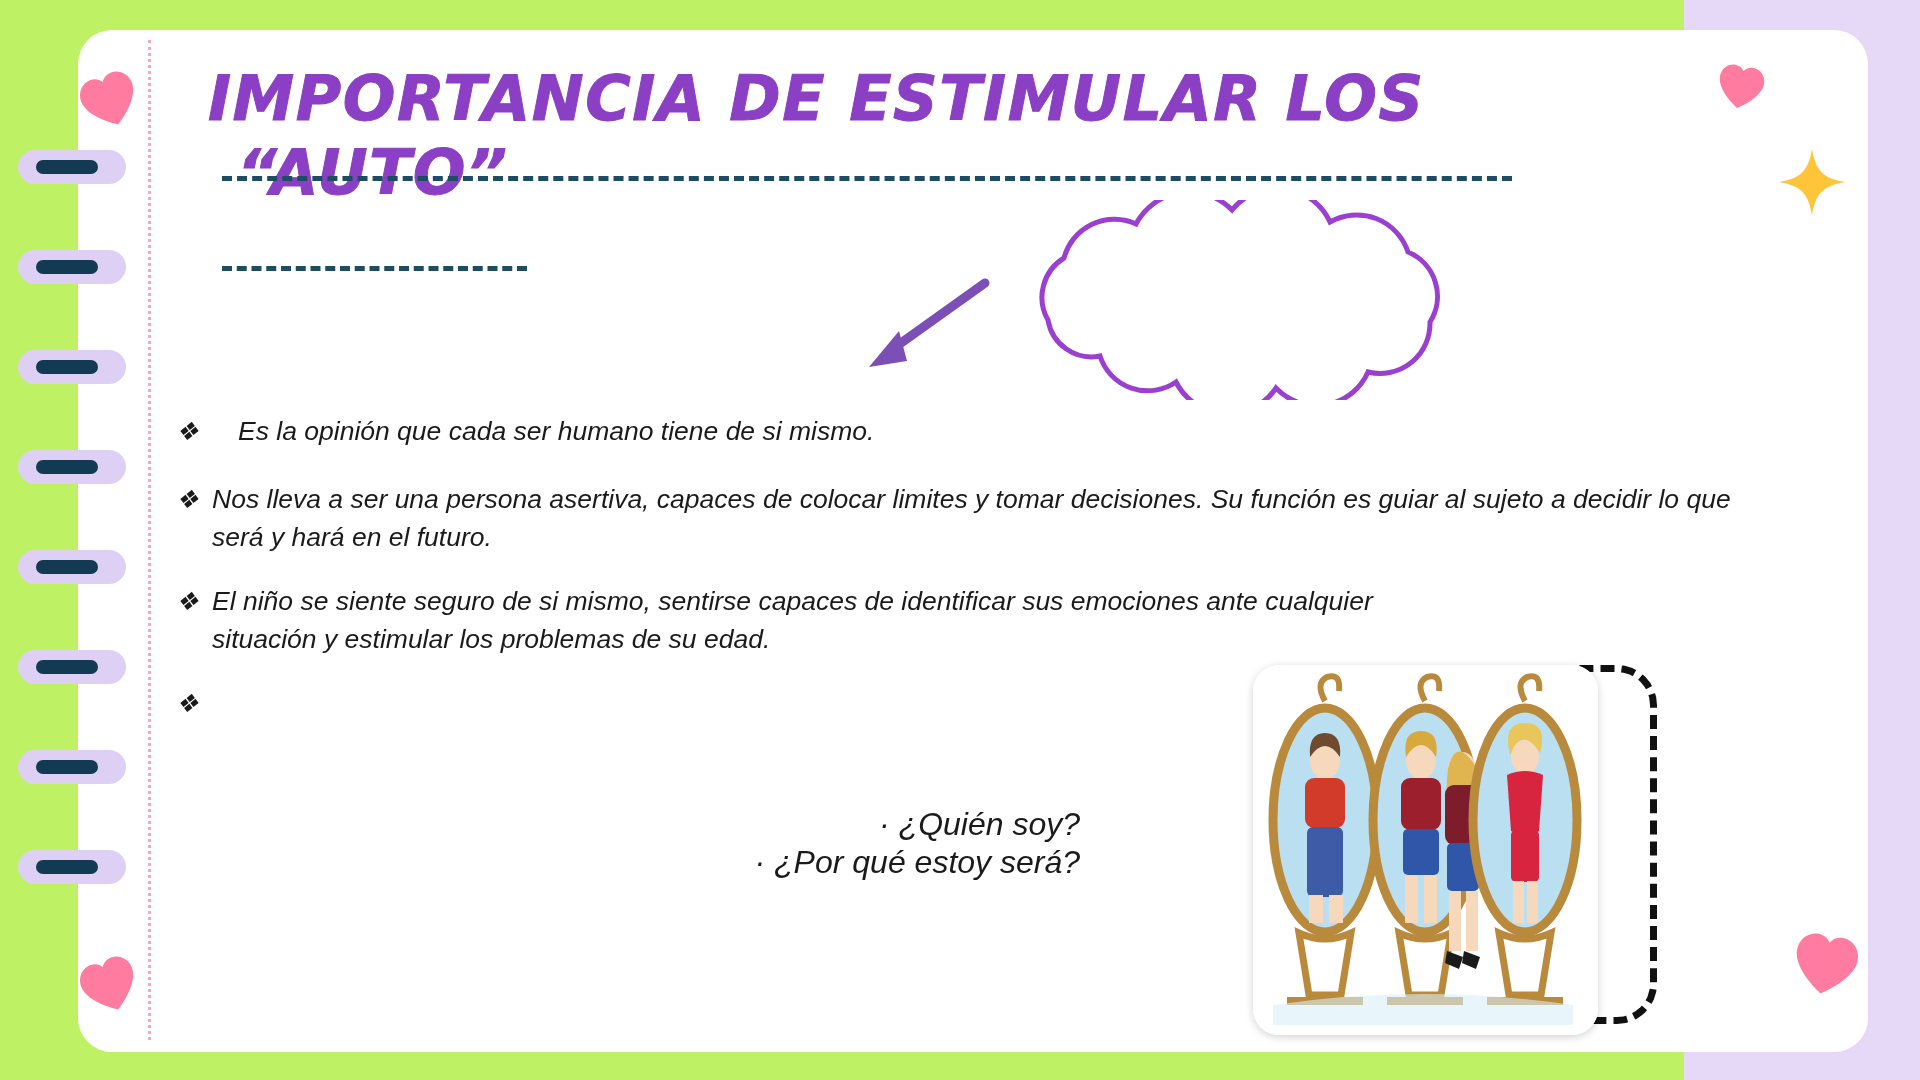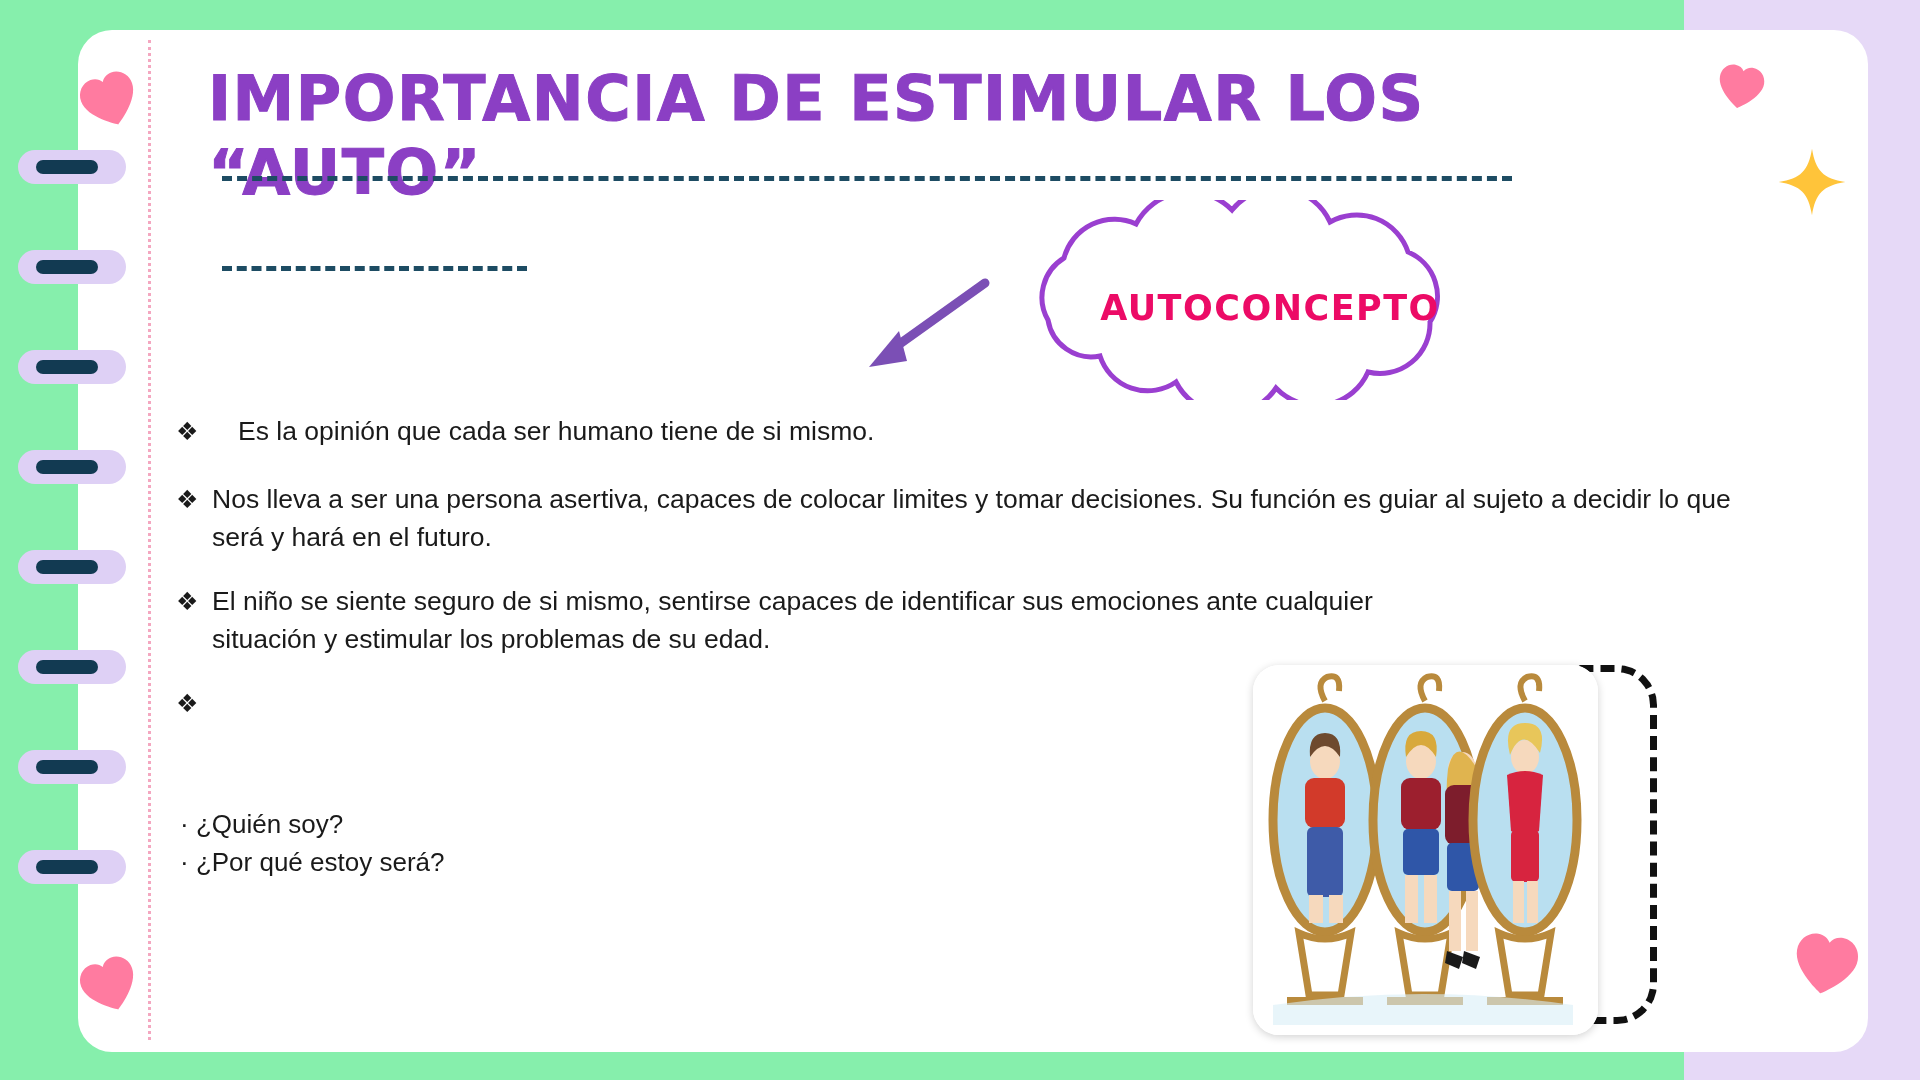--- a/index.html
+++ b/index.html
@@ -9,21 +9,22 @@
     height: 1080px;
     overflow: hidden;
     background: #e6d9f7;
     font-family: "Liberation Sans", sans-serif;
   }
 
   #slide {
     position: relative;
     width: 1684px;
     height: 1080px;
-    background: #86efac;
+    background: #bef264;
+    font-style: italic;
   }
 
   
   .page {
     position: absolute;
     left: 78px;
     top: 30px;
     width: 1790px;
     height: 1022px;
     background: #ffffff;
@@ -84,21 +85,21 @@
     width: 1320px;
     color: #8b3fc4;
     font-family: "DejaVu Sans", sans-serif;
     font-weight: bold;
     font-size: 62px;
     line-height: 74px;
     letter-spacing: 1.5px;
     text-transform: uppercase;
     -webkit-text-stroke: 1px #8b3fc4;
   }
-  .title .l2 { display:block; }
+  .title .l2 { display:block;margin-left:29px; }
 
   .dash-under-1 {
     position: absolute;
     left: 222px;
     top: 176px;
     width: 1290px;
     height: 0;
     border-top: 5px dashed #1d4c63;
   }
   .dash-under-2 {
@@ -162,22 +163,23 @@
   }
   .bullet.first { padding-left: 62px; margin-bottom: 30px; }
   .bullet.first .mark { left: 0; }
 
   .qlist {
     position: absolute;
     left: 180px;
     top: 805px;
     width: 900px;
     color: #1a1a1a;
-    font-size: 26px;
+    font-size: 32px;
     line-height: 38px;
+    text-align: right;
   }
   .qlist div { white-space: nowrap; }
 
   
   .pic-dash {
     position: absolute;
     left: 1305px;
     top: 665px;
     width: 345px;
     height: 345px;
@@ -280,21 +282,20 @@
                  a54 54 0 0 1 78 30
                  a48 48 0 0 1 22 70
                  a50 50 0 0 1 -62 50
                  a56 56 0 0 1 -92 16
                  a58 58 0 0 1 -100 -6
                  a50 50 0 0 1 -76 -26
                  a44 44 0 0 1 -52 -36 Z"></path>
       </g>
     </svg>
   </div>
-  <div class="cloud-label">AUTOCONCEPTO</div>
 
   <div class="arrow">
     <svg width="140" height="100" viewBox="0 0 140 100">
       <path d="M130 8 L32 78" stroke="#7b4fb5" stroke-width="9" stroke-linecap="round" fill="none"></path>
       <path d="M14 92 L44 56 L52 86 Z" fill="#7b4fb5"></path>
     </svg>
   </div>
 
   <div class="bullets">
     <div class="bullet first">

